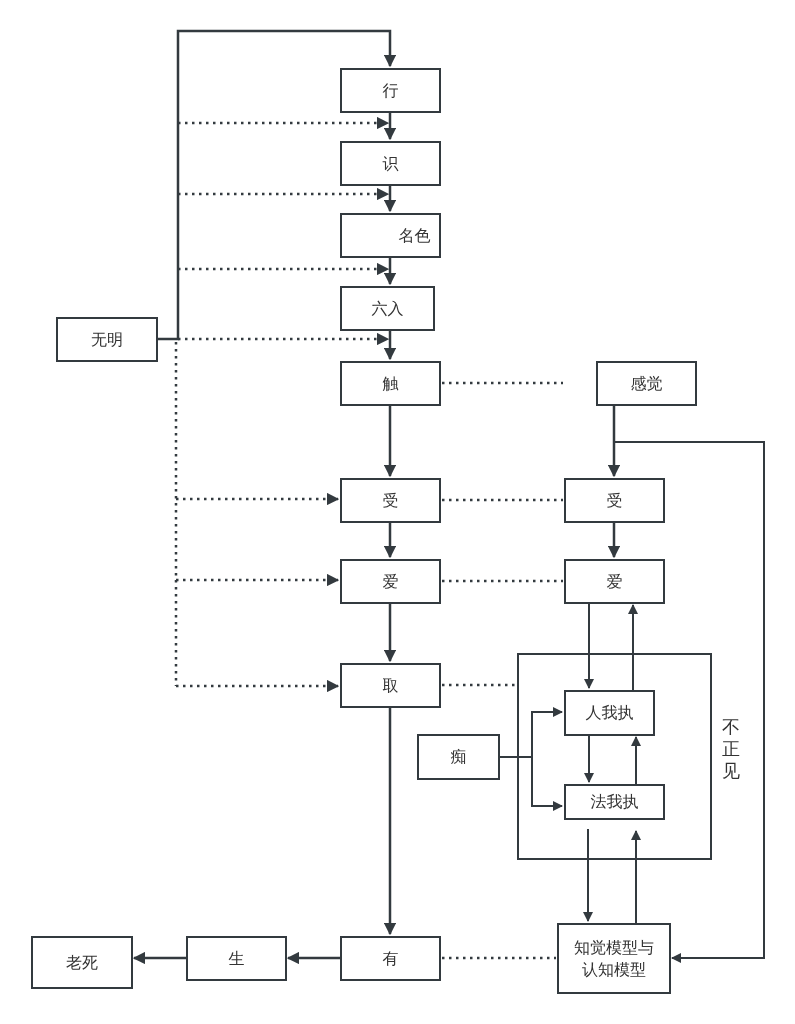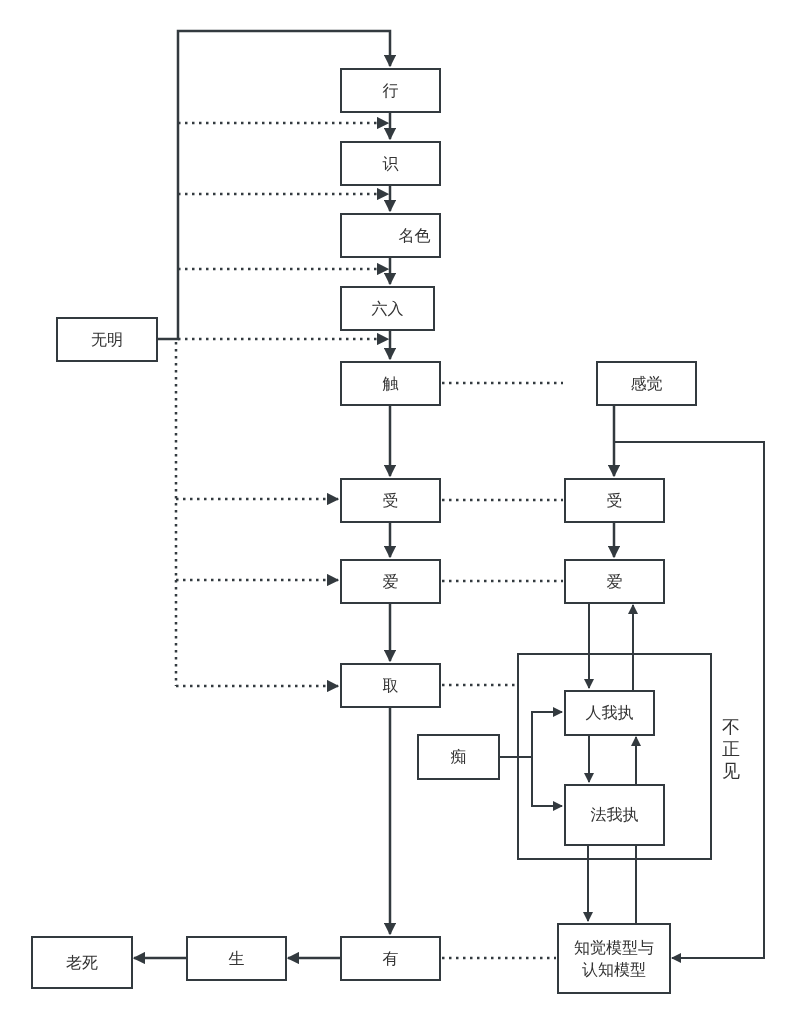--- a/index.html
+++ b/index.html
@@ -81,15 +81,15 @@
 <div class="node" style="left:340px;top:559px;width:101px;height:45px;">爱</div>
 <div class="node" style="left:340px;top:663px;width:101px;height:45px;">取</div>
 <div class="node" style="left:340px;top:936px;width:101px;height:45px;">有</div>
 <div class="node" style="left:186px;top:936px;width:101px;height:45px;">生</div>
 <div class="node" style="left:31px;top:936px;width:102px;height:53px;">老死</div>
 
 <div class="node" style="left:596px;top:361px;width:101px;height:45px;">感觉</div>
 <div class="node" style="left:564px;top:478px;width:101px;height:45px;">受</div>
 <div class="node" style="left:564px;top:559px;width:101px;height:45px;">爱</div>
 <div class="node" style="left:564px;top:690px;width:91px;height:46px;">人我执</div>
-<div class="node" style="left:564px;top:784px;width:101px;height:62px;">法我执</div>
+<div class="node" style="left:564px;top:784px;width:101px;height:36px;">法我执</div>
 <div class="node" style="left:417px;top:734px;width:83px;height:46px;">痴</div>
 <div class="node" style="left:557px;top:923px;width:114px;height:71px;padding:10px 10px;">知觉模型与认知模型</div>
 
 </body></html>

